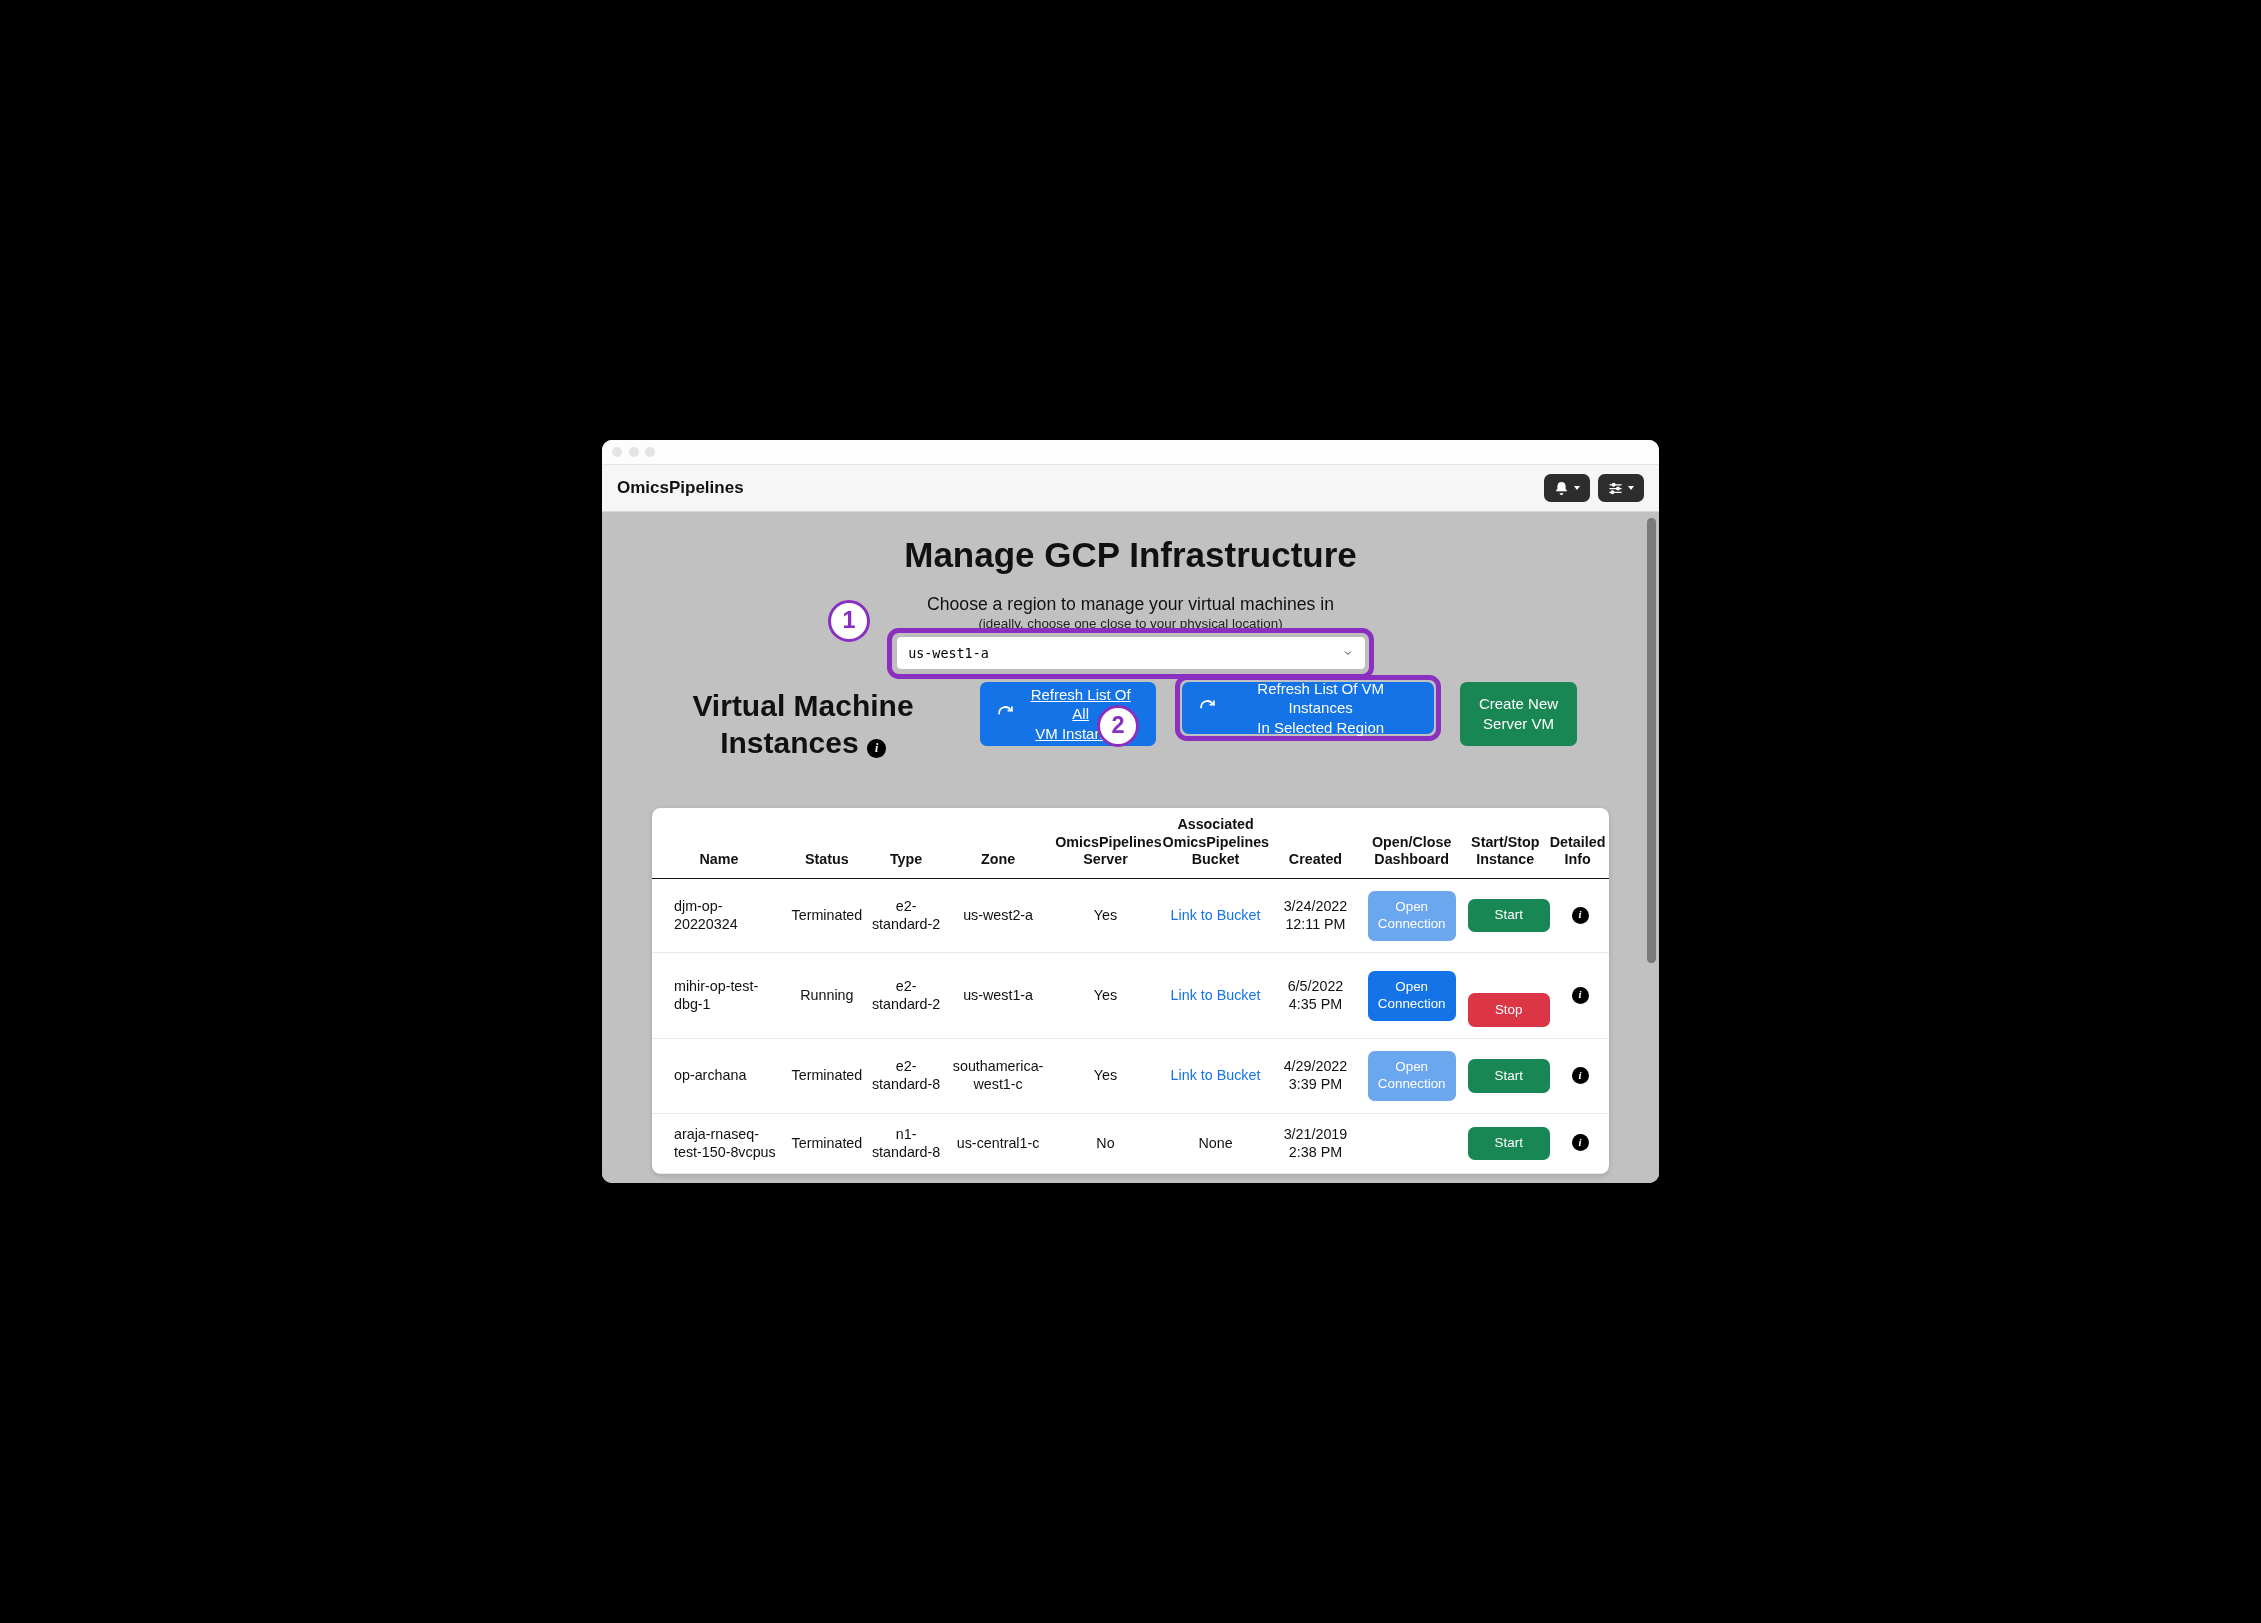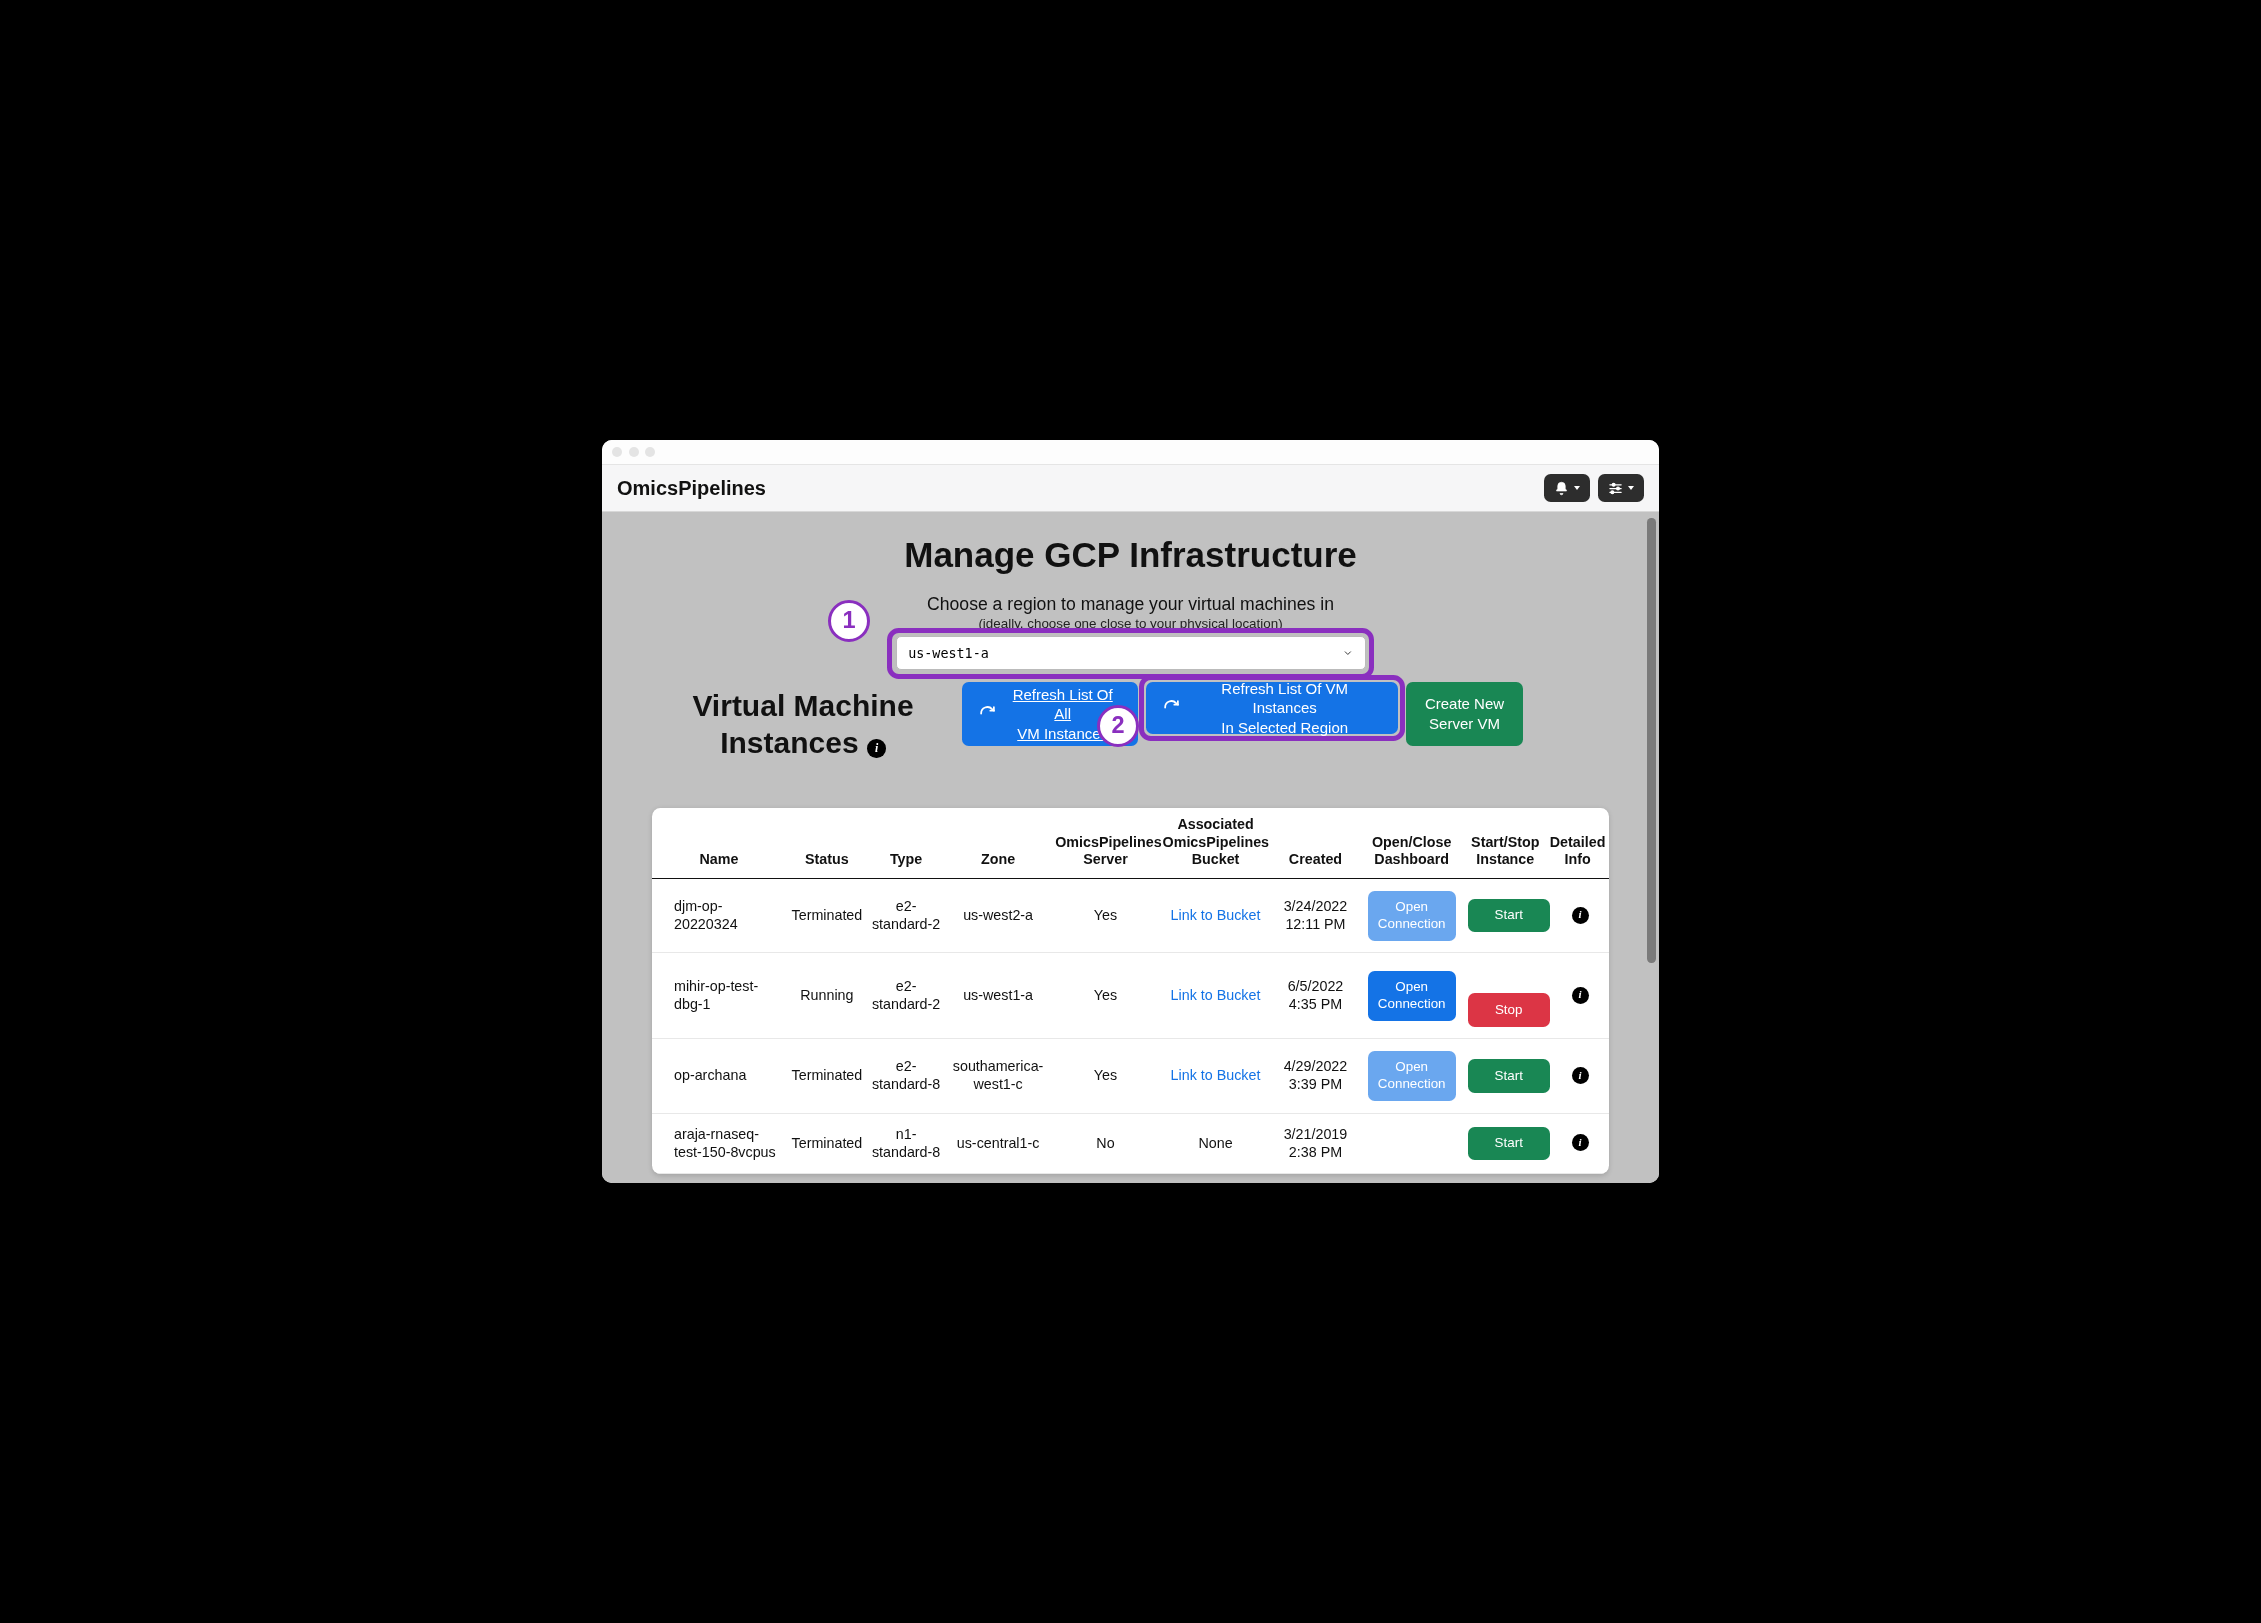--- a/index.html
+++ b/index.html
@@ -1,36 +1,36 @@
 <!DOCTYPE html>
 <html style="font-size:13.4px"><head>
 <meta charset="utf-8">
 <style>
 * { margin: 0; padding: 0; box-sizing: border-box; font-family: -apple-system, BlinkMacSystemFont, "Segoe UI", Helvetica, Arial, sans-serif; }
 body { background: #000; display: flex; align-items: center; justify-content: center; min-height: 100vh; padding: 25px; }
 .window { width: 1057px; background: #fff; border-radius: 10px; box-shadow: 0 17px 50px rgba(0,0,0,0.5); overflow: hidden; }
 .titlebar { height: 25px; background: #fdfdfd; display: flex; align-items: center; padding: 0 10px; border-bottom: 0.8px solid #e5e5e5; }
 .tl-dot { width: 10px; height: 10px; border-radius: 50%; background: #e4e4e4; margin-right: 6.7px; }
 .topbar { background: #f6f6f7; border-bottom: 0.8px solid #d8d8d8; display: flex; align-items: center; justify-content: space-between; padding: 8.4px 15px; }
-.brand { font-weight: 700; font-size: 20px; color: #111; }
+.brand { font-weight: 700; font-size: 17px; color: #111; }
 .top-actions { display: flex; gap: 8.4px; }
 .icon-btn { background: #2d2d2d; color: #fff; border: none; border-radius: 6.7px; padding: 6.7px 10px; display: flex; align-items: center; gap: 5px; cursor: pointer; }
 .icon-btn svg { width: 15px; height: 15px; fill: #fff; stroke: #fff; }
 .caret-down { width: 0; height: 0; border-left: 3.4px solid transparent; border-right: 3.4px solid transparent; border-top: 4.2px solid #fff; }
 .content-wrap { position: relative; background: #c1c1c1; padding: 23.5px 50px 0 50px; height: 671px; overflow: hidden; }
 .scrollbar-track { position: absolute; right: 1.7px; top: 3.4px; width: 8.4px; height: 664px; }
 .scrollbar-thumb { position: absolute; right: 1.7px; top: 3.4px; width: 8.4px; height: 445px; background: #7a7a7a; border-radius: 4.2px; }
 h1.page-title { text-align: center; font-size: 35px; font-weight: 800; color: #111; margin-bottom: 18.5px; }
 .region-prompt { text-align: center; font-size: 17.6px; color: #111; font-weight: 500; }
 .region-sub { text-align: center; font-size: 13.4px; color: #222; margin-top: 1.7px; }
 .select-wrap { position: relative; width: 470px; margin: 5px auto 11.7px auto; }
 .select-highlight { position: absolute; inset: -8.4px; border: 5.9px solid #8a2fbf; background: #bfbfbf; border-radius: 11.7px; z-index: 0; }
 .region-select { position: relative; z-index: 1; width: 100%; height: 34px; border: 0.8px solid #bbb; border-radius: 5px; background: #fff; padding: 0 11.7px; font-size: 13.4px; font-family: ui-monospace, Menlo, monospace; appearance: none; cursor: pointer; }
 .select-chevron { position: absolute; right: 11.7px; top: 50%; transform: translateY(-50%); z-index: 2; pointer-events: none; }
-.actions-row { display: flex; align-items: flex-start; gap: 8px; margin-top: 10px; position: relative; }
+.actions-row { display: flex; align-items: flex-start; gap: 26px; margin-top: 10px; position: relative; }
 .vm-heading-block { flex: 0 0 302px; text-align: center; padding-top: 5px; }
 .vm-heading { font-size: 30px; font-weight: 800; color: #111; line-height: 1.25; display: inline-block; }
 .info-dot { display: inline-flex; width: 18.5px; height: 18.5px; border-radius: 50%; background: #000; color: #fff; align-items: center; justify-content: center; font-family: Georgia, serif; font-style: italic; font-weight: 700; font-size: 11.7px; margin-left: 5px; vertical-align: 1.7px; }
 .btn { border: none; border-radius: 6.7px; color: #fff; font-size: 15px; font-weight: 500; padding: 11.7px 17px; cursor: pointer; display: flex; align-items: center; justify-content: center; gap: 8.4px; text-align: center; line-height: 1.3; }
 .btn-blue { background: #1473e6; }
 .btn-green { background: #198754; }
 .btn-red { background: #dc3545; margin-top: 28px; }
 .btn-blue-soft { background: #6aa7ef; cursor: default; }
 .refresh-all { width: 176px; height: 64px; flex-direction: row; text-decoration: underline; }
 .refresh-region-wrap { position: relative; }

